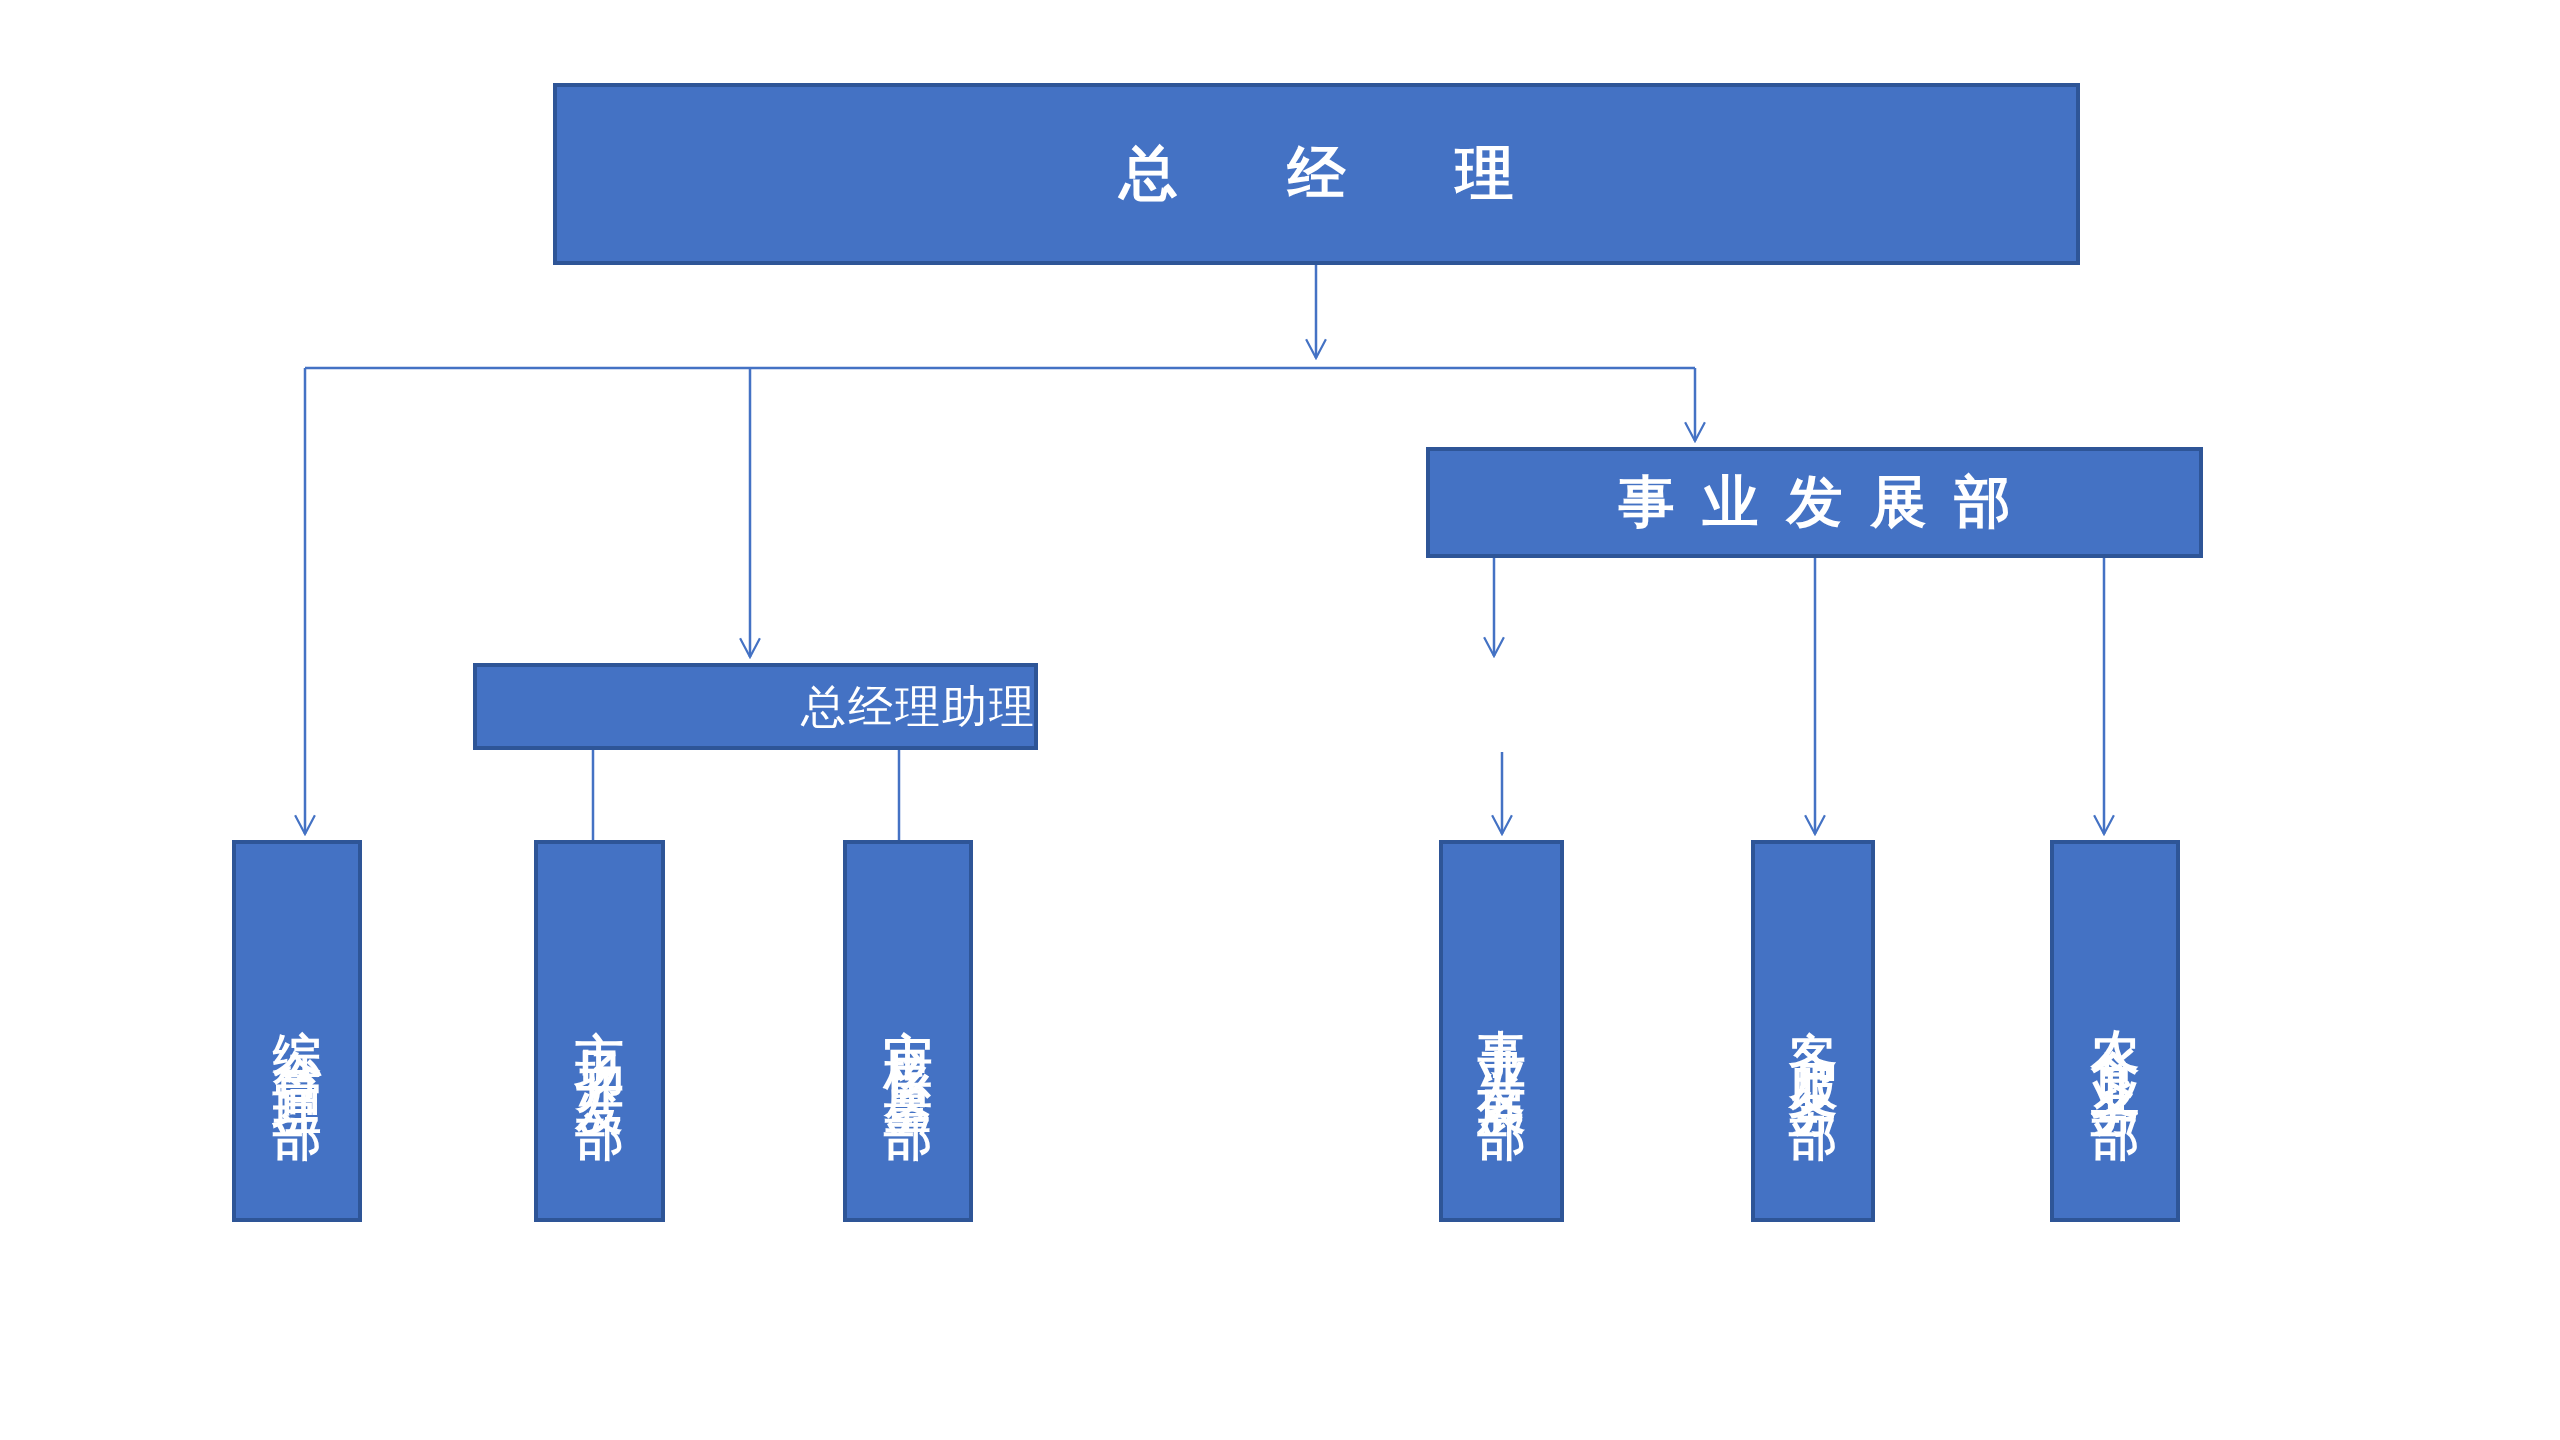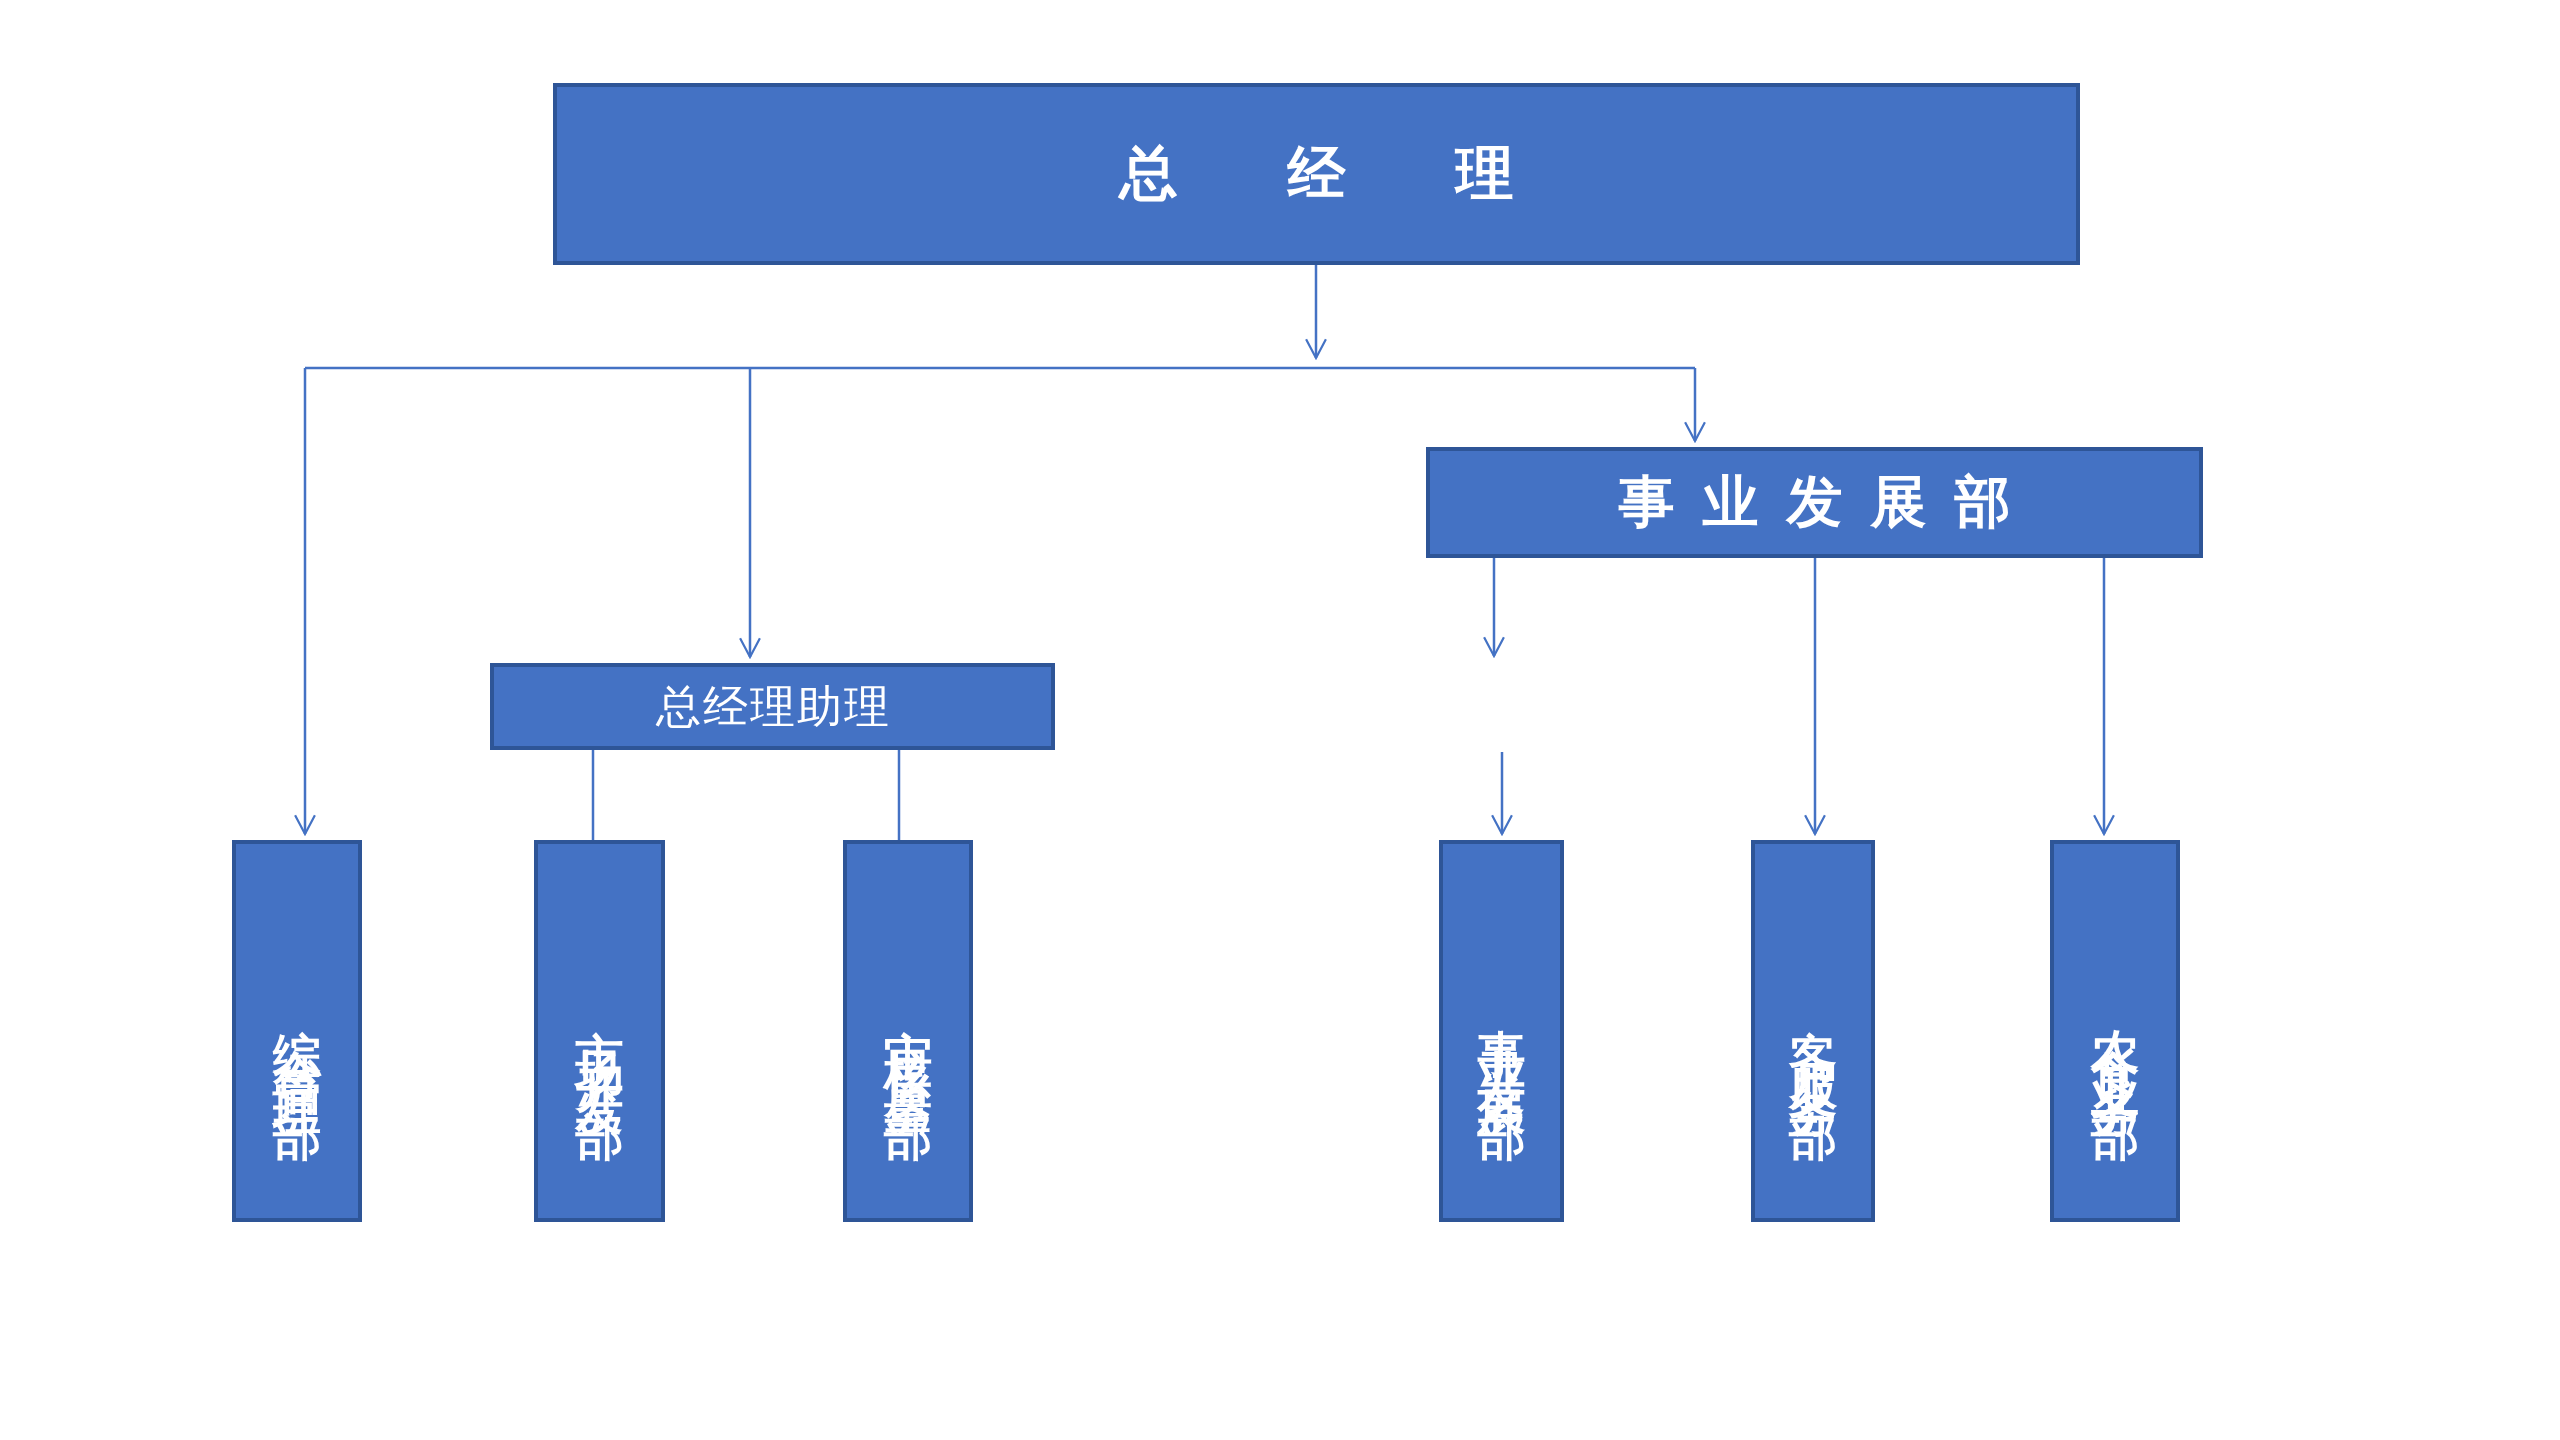--- a/index.html
+++ b/index.html
@@ -22,21 +22,21 @@
     align-items:center;
     justify-content:center;
     text-align:center;
   }
   .node span{white-space:pre;}
   
   .n-gm{left:553px;top:83px;width:1527px;height:182px;font-size:58px;font-weight:bold;}
   .n-gm span{letter-spacing:110px;margin-right:-110px;}
   .n-vgm{left:1426px;top:447px;width:777px;height:111px;font-size:56px;font-weight:bold;}
   .n-vgm span{letter-spacing:28px;margin-right:-28px;}
-  .n-as{left:490px;top:663px;width:565px;height:87px;font-size:45px;font-weight:400;}
+  .n-as{left:473px;top:663px;width:565px;height:87px;font-size:45px;font-weight:400;justify-content:flex-end;}
   .n-as span{letter-spacing:2px;margin-right:-2px;}
   .n-ce{left:1135px;top:662px;width:607px;height:90px;font-size:48px;font-weight:bold;}
   .n-ce span{letter-spacing:14px;margin-right:-14px;}
   
   .v-node{top:840px;height:382px;font-size:48px;font-weight:bold;}
   .v-node span{
     writing-mode:vertical-lr;
     text-orientation:upright;
     letter-spacing:20px;
     margin-bottom:-20px;

